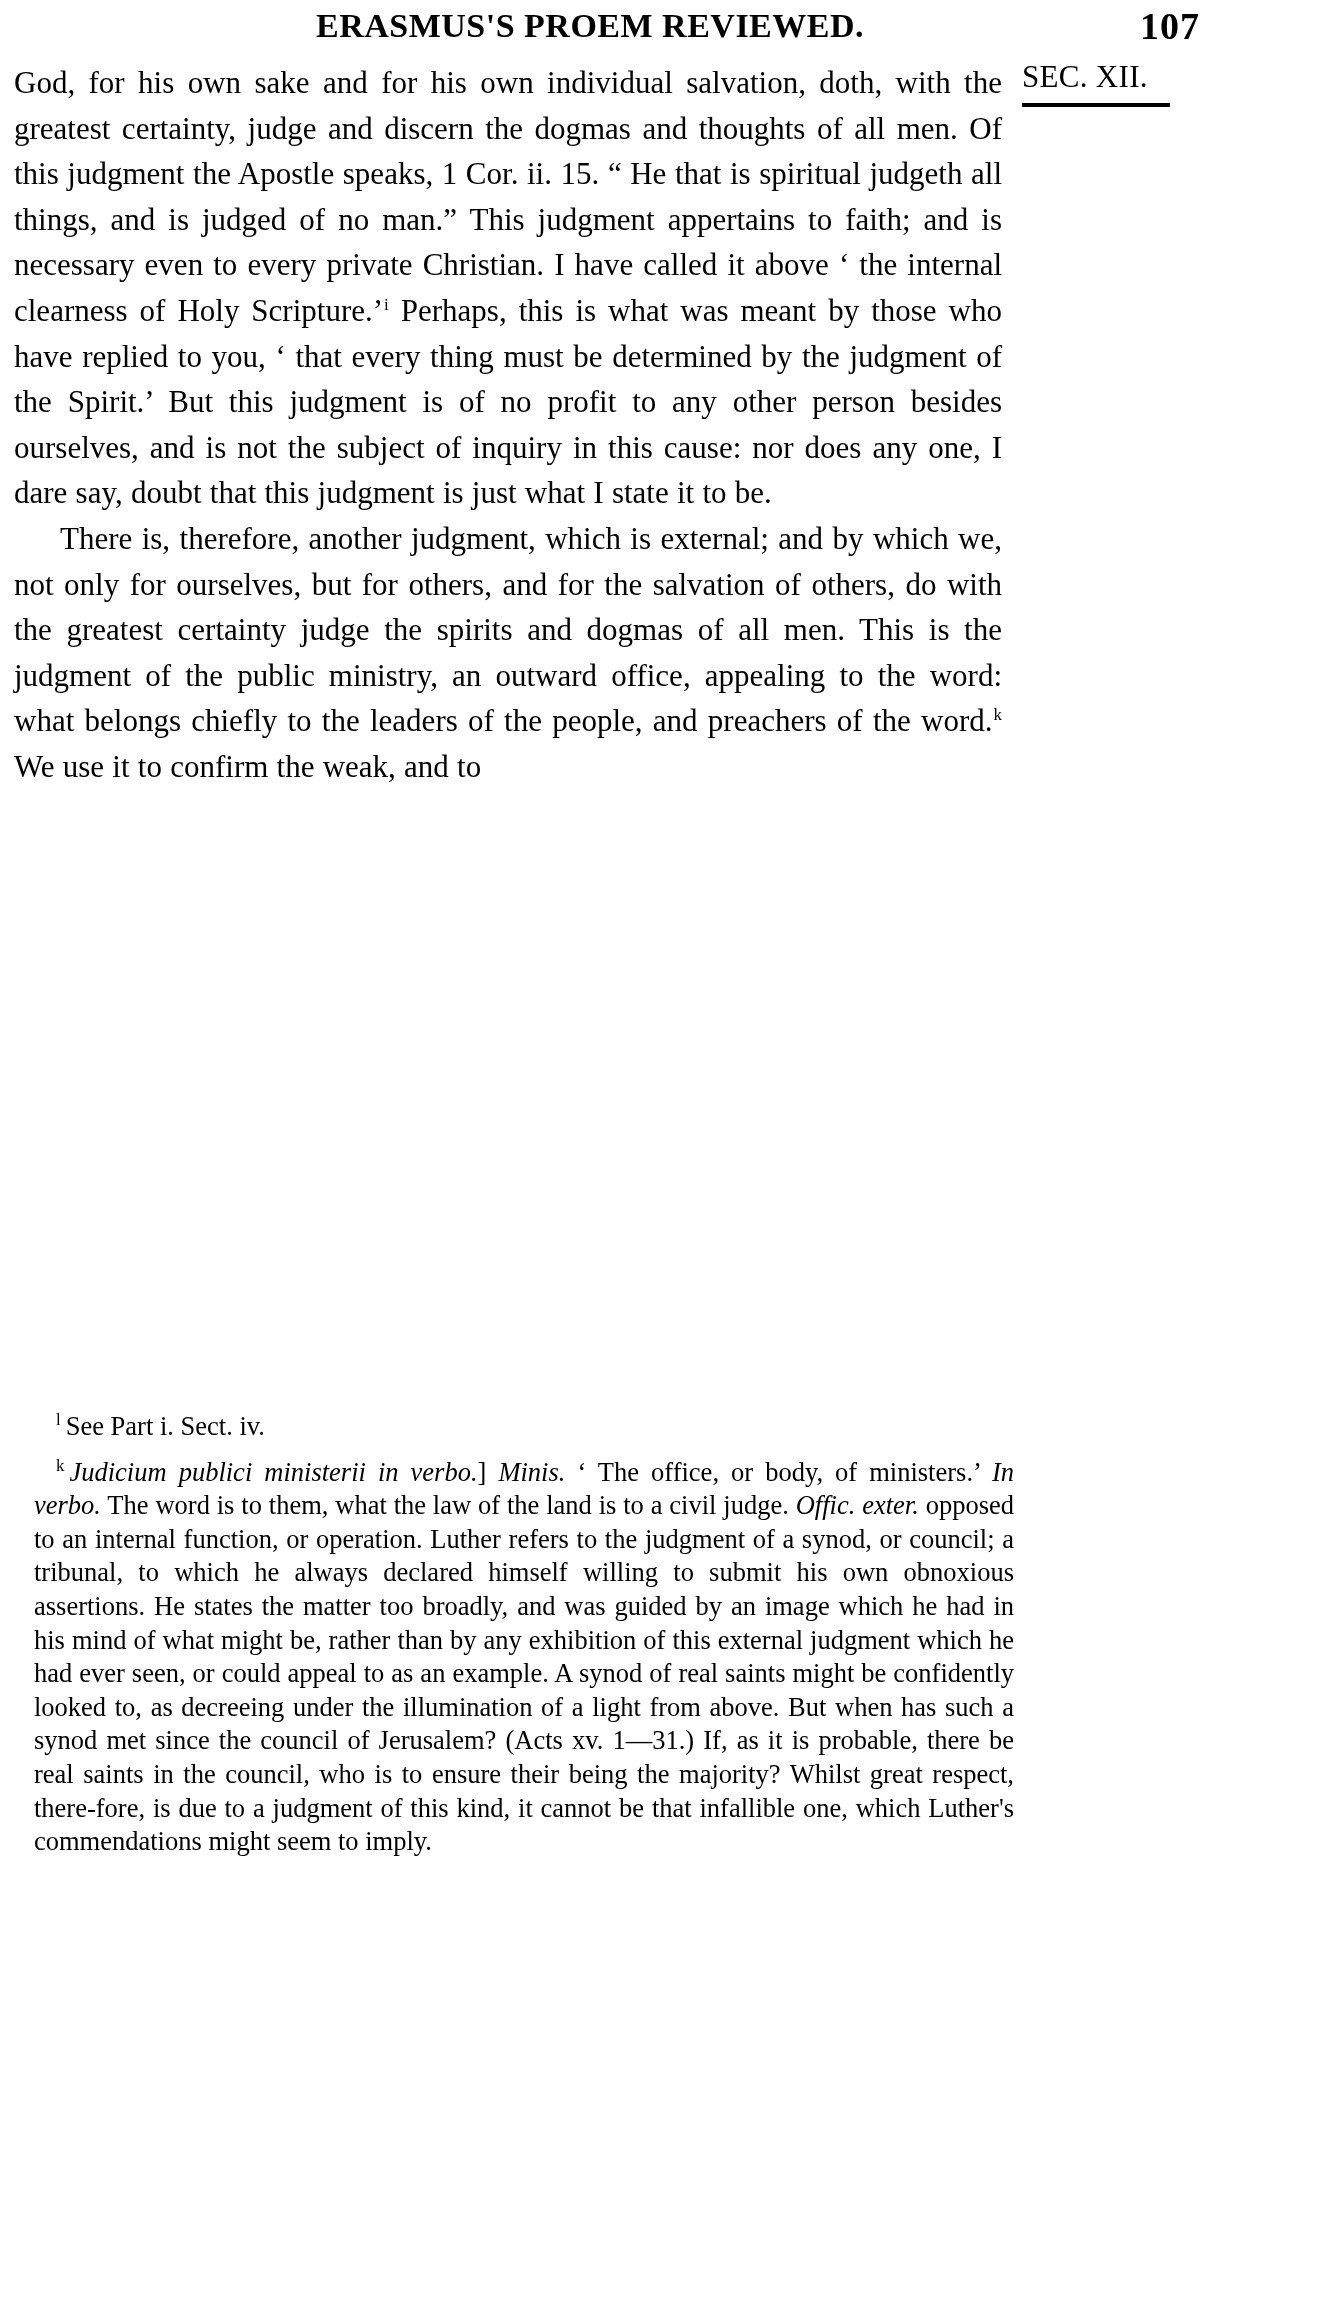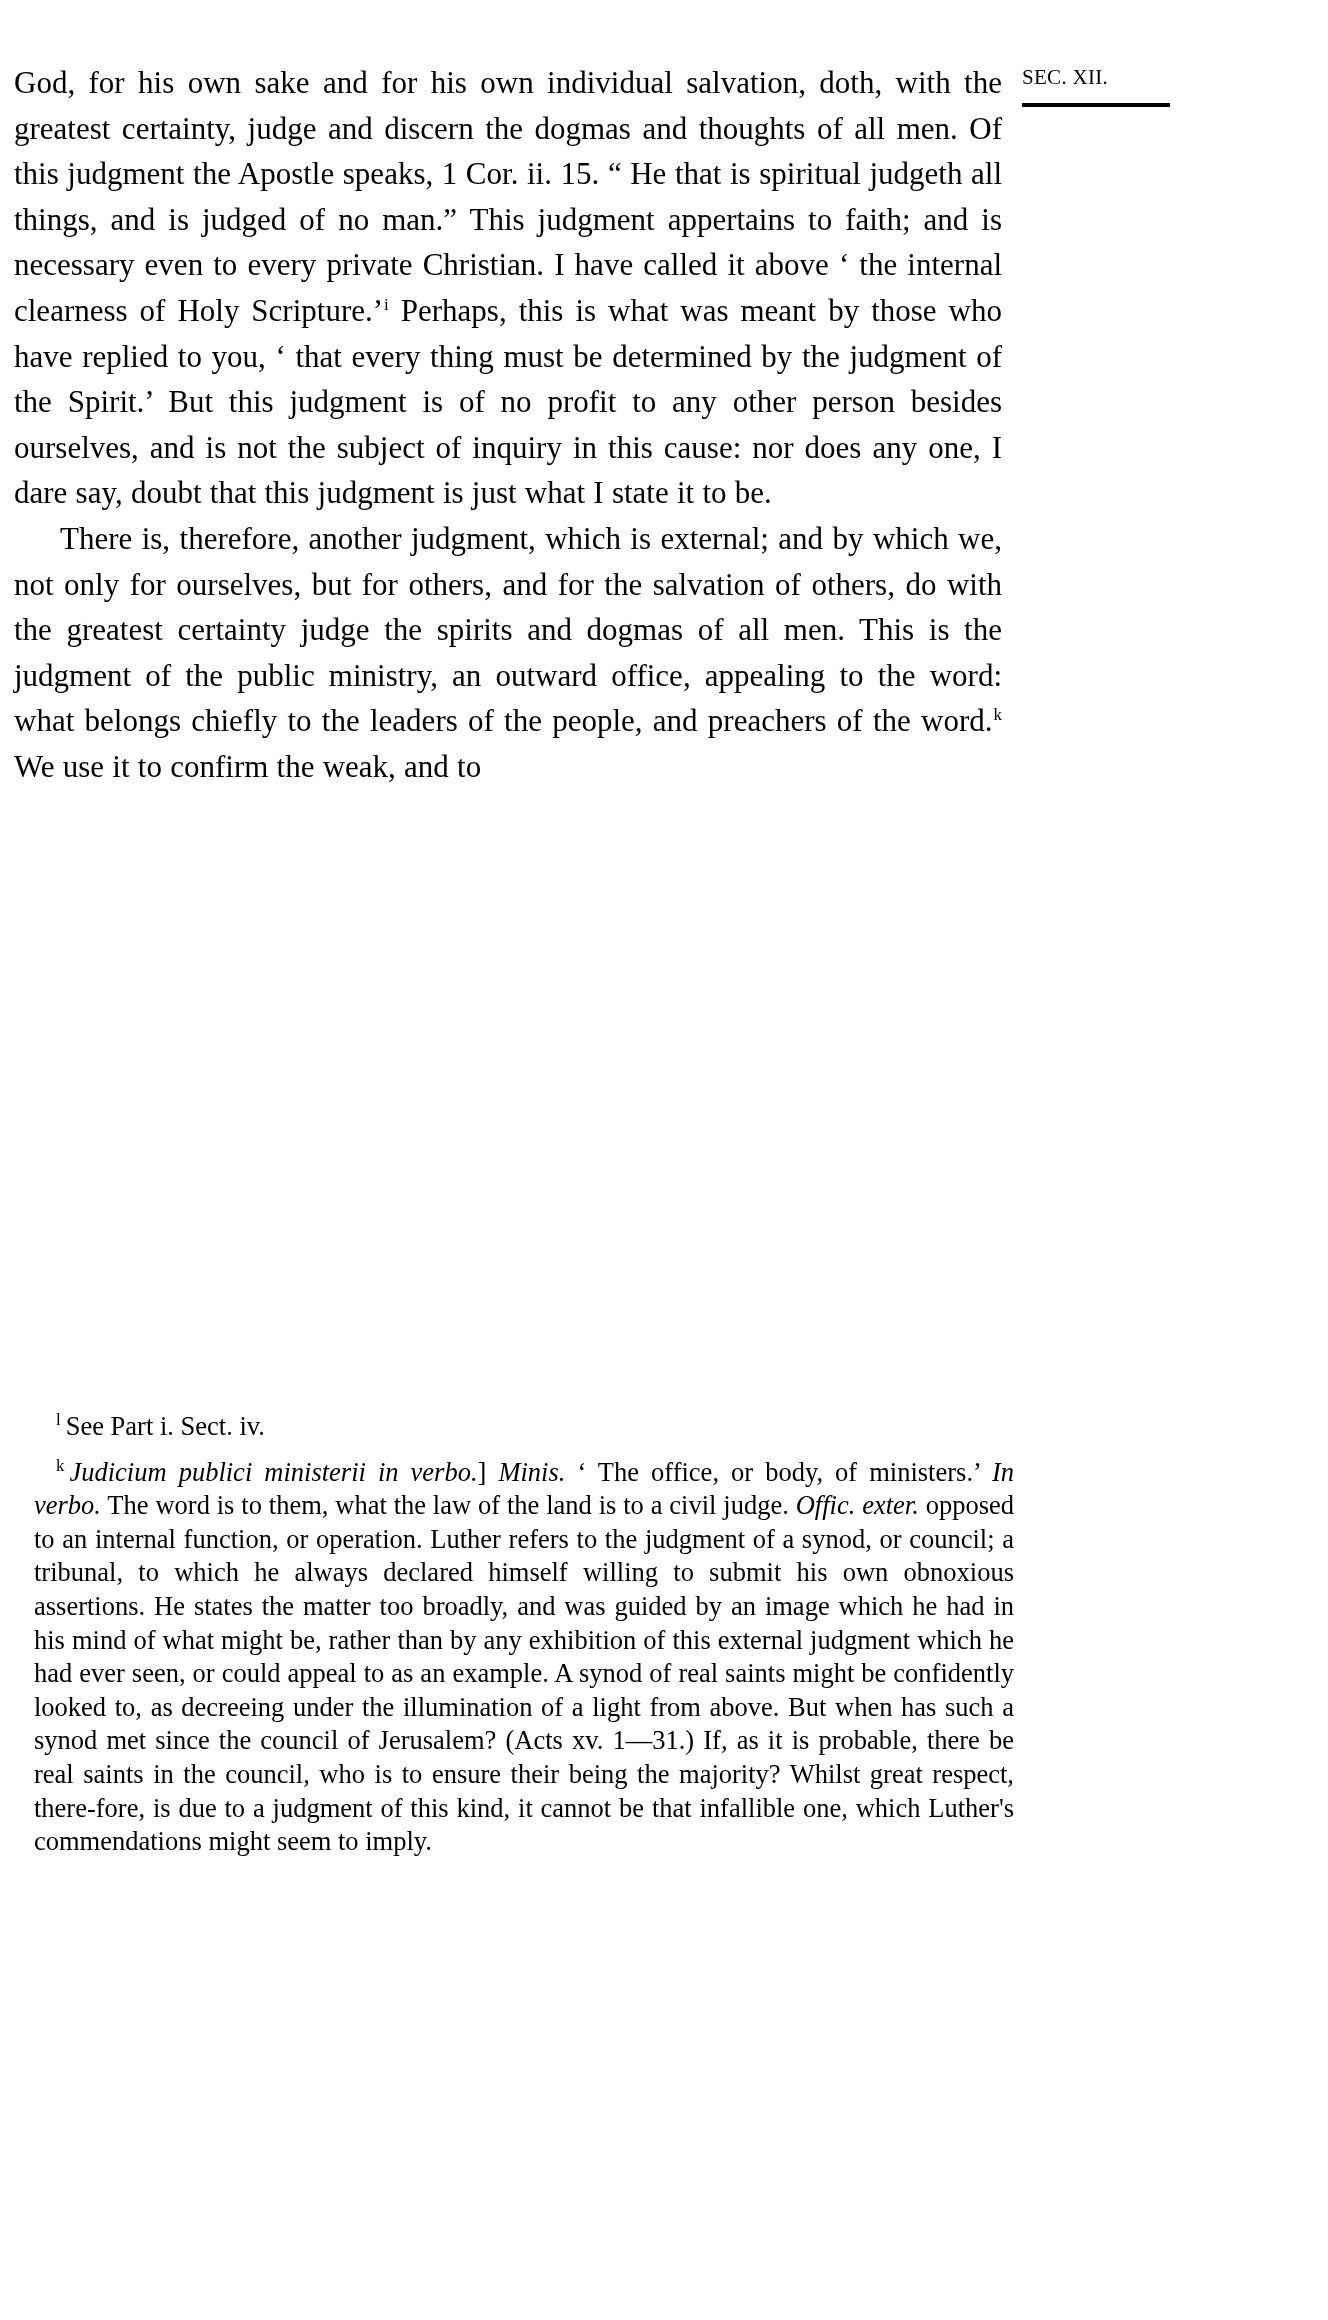--- a/index.html
+++ b/index.html
@@ -91,21 +91,21 @@
   }
 
   
   .margin-note {
     position: absolute;
     left: 1022px;
     top: 0;
     width: 196px;
   }
   .margin-note .sec-label {
-    font-size: 21px;
+    font-size: 31px;
     line-height: 34px;
     font-variant: small-caps;
     text-transform: uppercase;
     letter-spacing: 0.3px;
     white-space: nowrap;
   }
   .margin-note .rule {
     width: 148px;
     height: 4px;
     background: #000;
@@ -140,20 +140,24 @@
     line-height: 0;
     padding-right: 5px;
   }
   .footnotes i { }
 </style>
 </head>
 <body>
 
 <div class="page">
 
+  <div class="running-head">
+    <div class="head-title">ERASMUS'S PROEM REVIEWED.</div>
+    <div class="head-folio">107</div>
+  </div>
 
   <div class="body-zone">
 
     <div class="main-col">
       <p class="body-par first"><span>God, for his own sake and for his own individual salvation, doth, with the greatest certainty, judge and discern the dogmas and thoughts of all men. Of this judgment the Apostle speaks, 1 Cor. ii. 15. “ He that is spiritual judgeth all things, and is judged of no man.” This judgment appertains to faith; and is necessary even to every private Christian. I have called it above ‘ the internal clearness of Holy Scripture.’</span><sup class="note-ref">i</sup><span> Perhaps, this is what was meant by those who have replied to you, ‘ that every thing must be determined by the judgment of the Spirit.’ But this judgment is of no profit to any other person besides ourselves, and is not the subject of inquiry in this cause: nor does any one, I dare say, doubt that this judgment is just what I state it to be.</span></p>
       <p class="body-par indent"><span>There is, therefore, another judgment, which is external; and by which we, not only for ourselves, but for others, and for the salvation of others, do with the greatest certainty judge the spirits and dogmas of all men. This is the judgment of the public ministry, an outward office, appealing to the word: what belongs chiefly to the leaders of the people, and preachers of the word.</span><sup class="note-ref">k</sup><span> We use it to confirm the weak, and to</span></p>
     </div>
 
     <div class="margin-note">
       <div class="sec-label">SEC. XII.</div>

